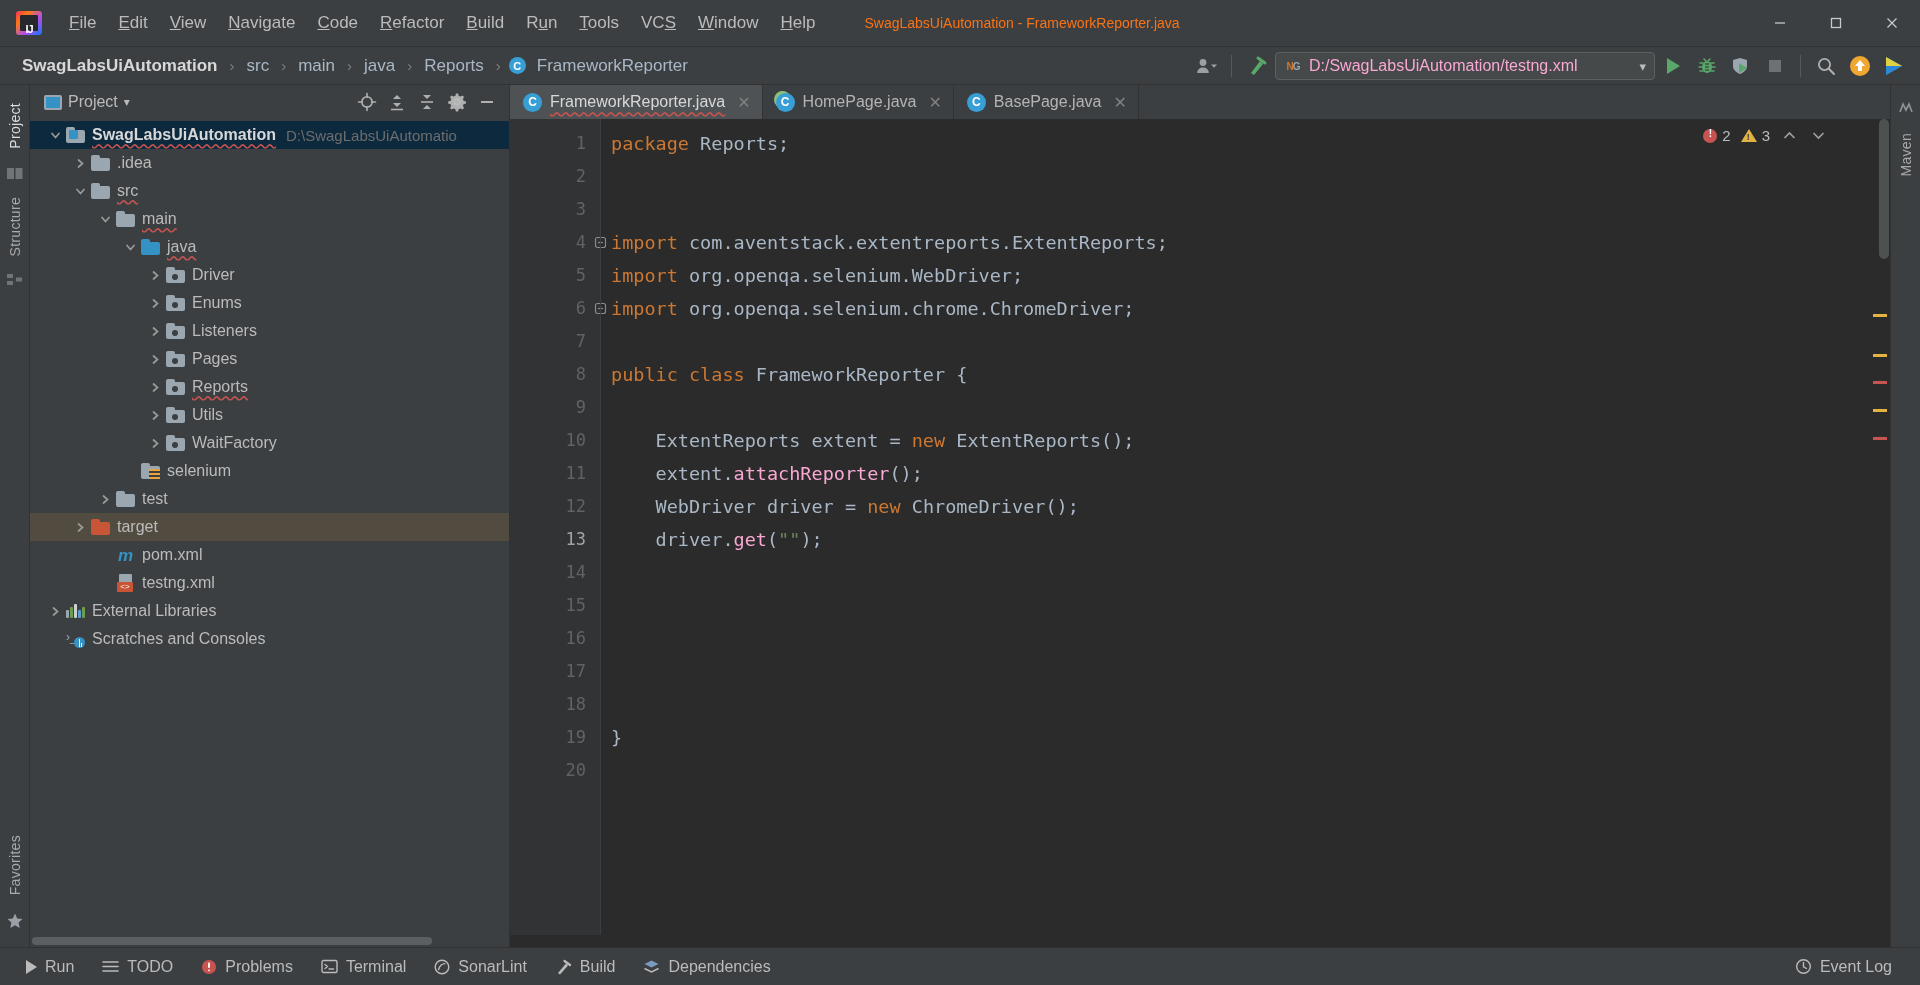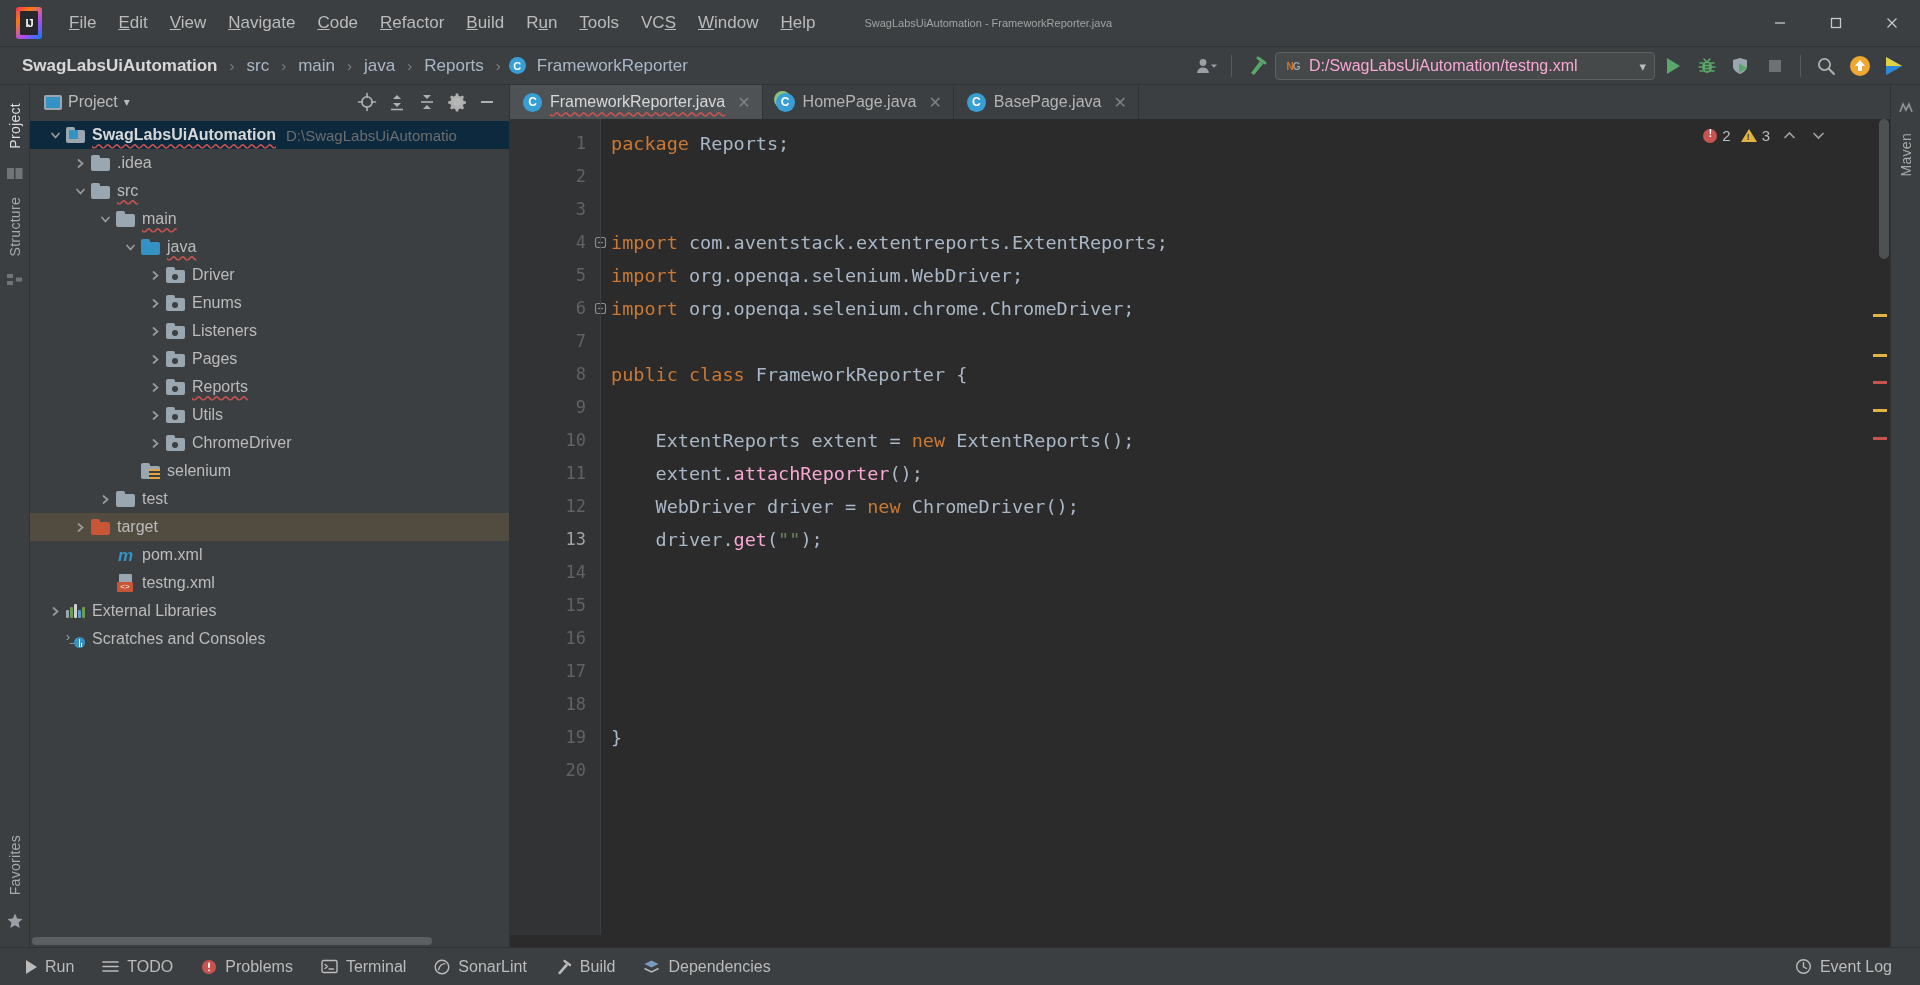--- a/index.html
+++ b/index.html
@@ -11,42 +11,42 @@
   }
   body { display: flex; flex-direction: column; }
 
   
   .menubar {
     height: 46px; background: #3c3f41;
     display: flex; align-items: center;
     flex: 0 0 46px; position: relative;
   }
   .ij-logo {
-    width: 26px; height: 32px; margin-left: 16px; margin-right: 16px;
+    width: 26px; height: 24px; margin-left: 16px; margin-right: 16px;
     border-radius: 3px; flex: 0 0 26px;
     background: linear-gradient(135deg,#fe315d 0%,#f97a12 28%,#b24cf0 62%,#087cfa 100%);
-    display: flex; align-items: center; justify-content: center;
+    display: flex; align-items: flex-end; justify-content: center;
     position: relative;
   }
   .ij-logo::after {
     content: ""; position: absolute; left: 4px; top: 4px; right: 4px; bottom: 4px;
     background: #27282c; border-radius: 1px;
   }
   .ij-logo span {
     position: relative; z-index: 2; color: #fff;
     font-size: 11px; font-weight: bold; letter-spacing: -1px;
     font-family: "Liberation Sans", sans-serif;
   }
   .menu-item {
     color: #bbbbbb; font-size: 17px; padding: 4px 11px;
     cursor: default; white-space: nowrap;
   }
   .menu-item u { text-decoration: underline; }
   .win-title {
-    color: #a3a3a3; font-size: 11px; margin-left: 38px; white-space: nowrap;
+    color: #f97316; font-size: 14px; margin-left: 38px; white-space: nowrap;
   }
   .win-controls {
     position: absolute; right: 0; top: 0; height: 46px;
     display: flex; align-items: center;
   }
   .win-btn {
     width: 56px; height: 46px; display: flex;
     align-items: center; justify-content: center;
     color: #c8c8c8; font-size: 17px;
   }
@@ -683,21 +683,21 @@
         </div>
         <div class="row" style="padding-left: 114px;">
           <span class="arrow">
             <svg width="13" height="13" viewBox="0 0 13 13">
               <path d="M4.5 3 L8.5 6.5 L4.5 10" fill="none" stroke="#9a9a9a" stroke-width="1.7" stroke-linecap="round"></path>
             </svg>
           </span>
           <span class="fi pkg">
             <span class="dot"></span>
           </span>
-          <span class="tname">ChromeDriver</span>
+          <span class="tname">WaitFactory</span>
         </div>
         <div class="row" style="padding-left: 89px;">
           <span class="arrow"></span>
           <span class="fi res">
             <span class="bars"></span>
           </span>
           <span class="tname">selenium</span>
         </div>
         <div class="row" style="padding-left: 64px;">
           <span class="arrow">

